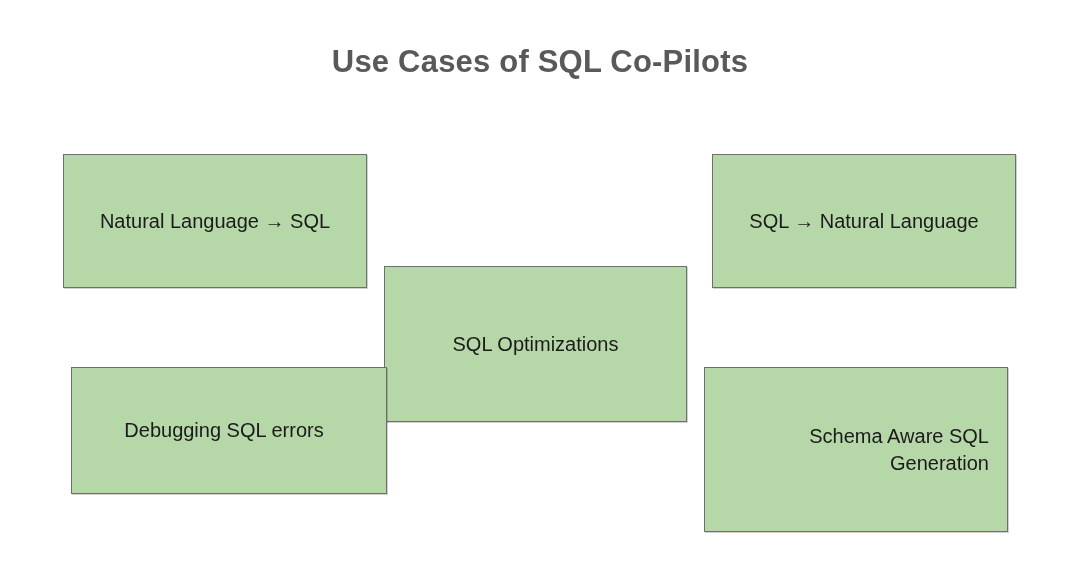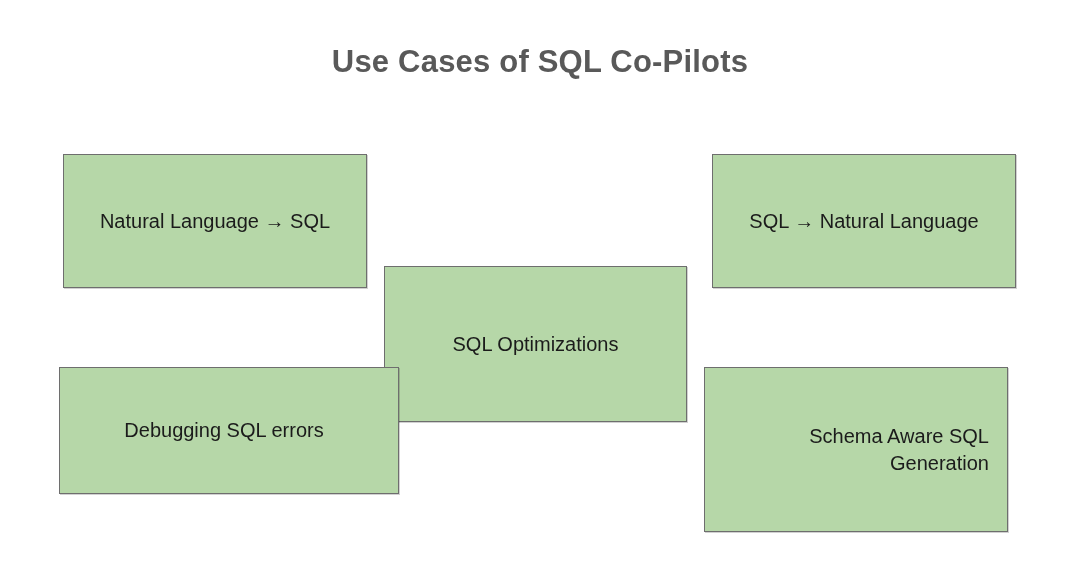--- a/index.html
+++ b/index.html
@@ -37,21 +37,21 @@
     justify-content: center;
     text-align: right;
     font-size: 20px;
     line-height: 1.35;
     color: var(--box-text, #1b1b1b);
     padding: 8px 18px;
   }
   .box-top-left     { left: 63px;  top: 154px; width: 304px; height: 134px; }
   .box-top-right    { left: 704px; top: 154px; width: 304px; height: 134px; margin-left: 8px; }
   .box-center       { left: 384px; top: 266px; width: 303px; height: 156px; }
-  .box-bottom-left  { left: 59px;  top: 367px; width: 340px; height: 127px; padding-left: 8px; }
+  .box-bottom-left  { left: 71px;  top: 367px; width: 316px; height: 127px; padding-left: 8px; }
   .box-bottom-right { left: 704px; top: 367px; width: 304px; height: 165px; }
 </style>
 </head>
 <body>
 
 <div class="canvas">
 
   <div class="diagram-title">Use Cases of SQL Co-Pilots</div>
 
   <div class="box box-top-left">

